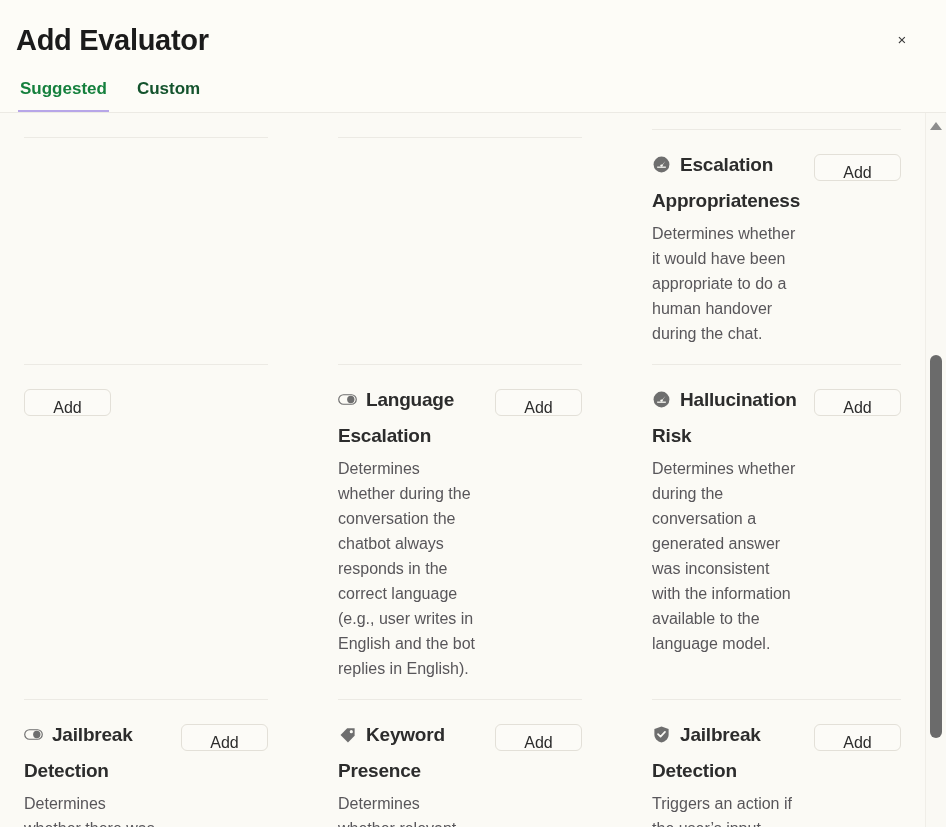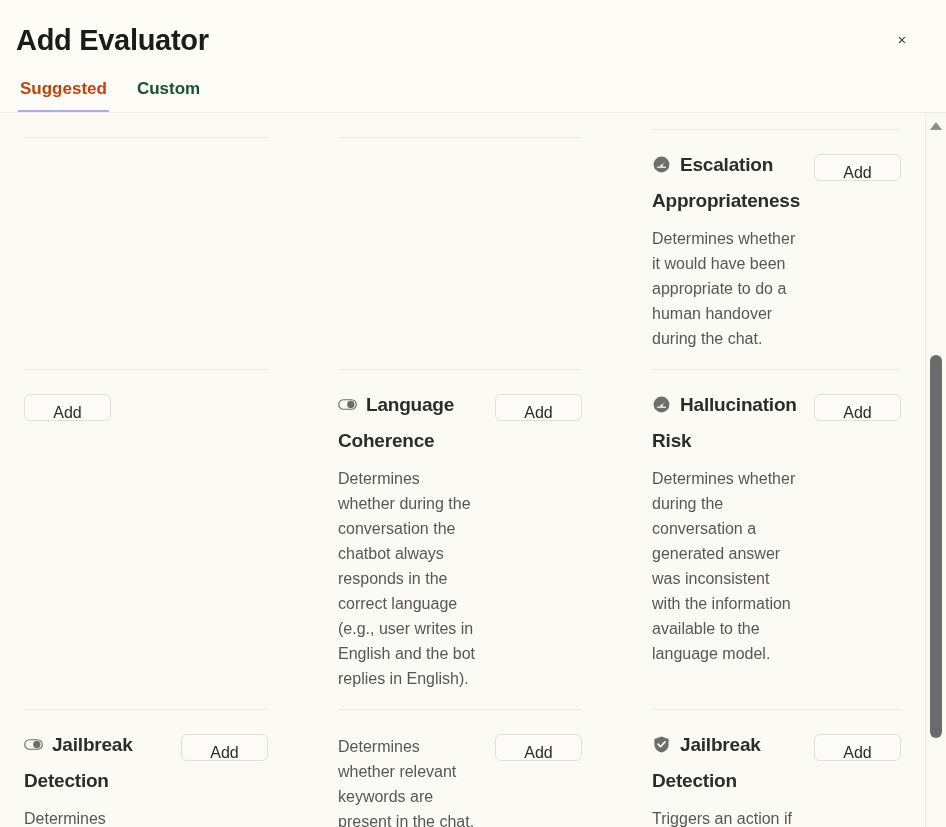--- a/index.html
+++ b/index.html
@@ -69,21 +69,21 @@
     font-size: 17px;
     font-weight: bold;
     color: #14532d;
     padding: 0 2px 10px 2px;
     cursor: pointer;
     border-bottom: 2px solid transparent;
     line-height: 22px;
   }
 
   .tab.active {
-    color: #c2410c;
+    color: #15803d;
     border-bottom-color: #b7a6e8;
   }
 
   
   .modal-body {
     position: relative;
     flex: 1 1 auto;
     overflow: hidden;
     background: #fbfaf5;
     border-top: 1px solid #eceae4;
@@ -144,21 +144,21 @@
 
   .card-title {
     font-size: 19px;
     font-weight: bold;
     color: #2c2c2c;
     line-height: 36px;
     letter-spacing: -0.2px;
   }
 
   .card-desc {
-    margin-top: 7px;
+    margin-top: 2px;
     font-size: 16px;
     line-height: 25px;
     color: #58565a;
     max-width: 292px;
   }
 
   .cell.right .card-desc { max-width: 300px; }
 
   .add-btn {
     flex: 0 0 auto;
@@ -247,21 +247,21 @@
           <div class="card">
             <button class="add-btn">Add</button>
           </div>
         </div>
         <div class="cell left">
           <div class="card">
             <div class="card-main">
               <div class="card-headline"><span class="icon"><svg viewBox="0 0 26 18">
                     <rect x="1" y="2.5" width="24" height="13" rx="6.5" fill="none" stroke="#6e6e6e" stroke-width="1.6"></rect>
                     <circle cx="17.5" cy="9" r="5" fill="#6e6e6e"></circle>
-                  </svg></span><span class="card-title">Language Coherence</span></div>
+                  </svg></span><span class="card-title">Language Escalation</span></div>
               <div class="card-desc">Determines whether during the conversation the chatbot always responds in the correct language (e.g., user writes in English and the bot replies in English).</div>
             </div>
             <button class="add-btn">Add</button>
           </div>
         </div>
         <div class="cell right">
           <div class="card">
             <div class="card-main">
               <div class="card-headline"><span class="icon"><svg viewBox="0 0 24 24">
                     <circle cx="12" cy="12" r="10" fill="#6e6e6e"></circle>
@@ -282,20 +282,24 @@
                     <circle cx="17.5" cy="9" r="5" fill="#6e6e6e"></circle>
                   </svg></span><span class="card-title">Jailbreak Detection</span></div>
               <div class="card-desc">Determines whether there was an attempt by the user to jailbreak the chat.</div>
             </div>
             <button class="add-btn">Add</button>
           </div>
         </div>
         <div class="cell right">
           <div class="card">
             <div class="card-main">
+              <div class="card-headline"><span class="icon"><svg viewBox="0 0 24 24">
+                    <path d="M3.2 12.6 L11.6 4.2 L21 4.2 L21 13.6 L12.6 22 Z" fill="#6e6e6e"></path>
+                    <circle cx="16.8" cy="8.4" r="2" fill="#fbfaf5"></circle>
+                  </svg></span><span class="card-title">Keyword Presence</span></div>
               <div class="card-desc">Determines whether relevant keywords are present in the chat, such as competitor names.</div>
             </div>
             <button class="add-btn">Add</button>
           </div>
         </div>
         <div class="cell left">
           <div class="card">
             <div class="card-main">
               <div class="card-headline"><span class="icon"><svg viewBox="0 0 24 24">
                     <path d="M12 1.8 L21 5.2 V12 c0 5.2 -3.8 8.8 -9 10.2 C6.8 20.8 3 17.2 3 12 V5.2 Z" fill="#6e6e6e"></path>

